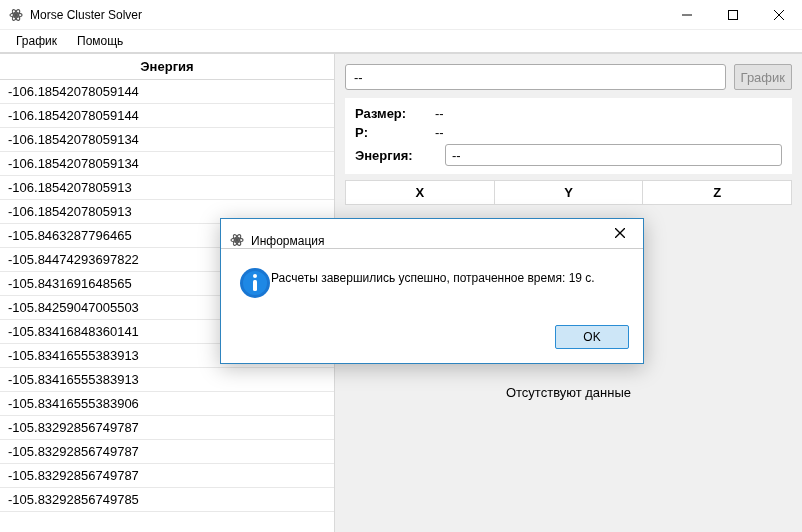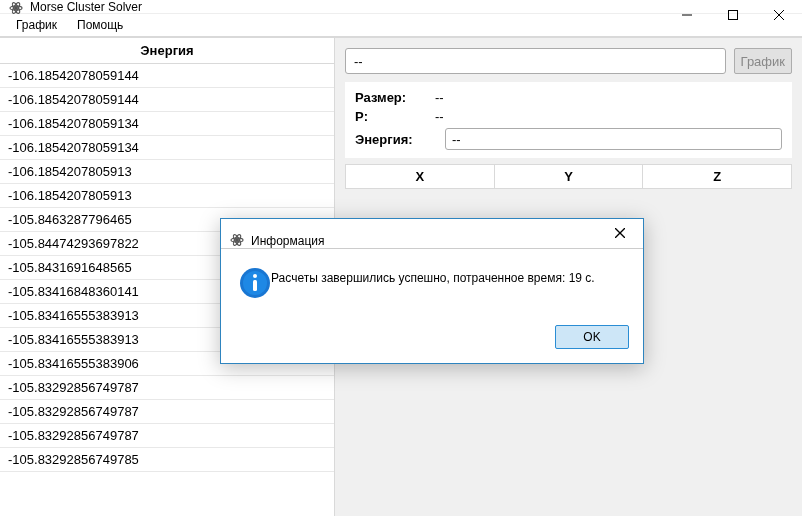--- a/index.html
+++ b/index.html
@@ -1,19 +1,19 @@
 <!DOCTYPE html>
 <html><head>
 <meta charset="utf-8">
 <style>
 * { box-sizing: border-box; margin: 0; padding: 0; font-family: "Segoe UI", Tahoma, sans-serif; font-size: 13px; }
 body { background: #fff; width: 802px; height: 532px; overflow: hidden; position: relative; }
 
 
-.titlebar { height: 14px; display: flex; padding-left: 8px; background: #fff; border-bottom: 1px solid #eee; }
+.titlebar { height: 30px; display: flex; align-items: center; padding-left: 8px; background: #fff; border-bottom: 1px solid #eee; }
 .titlebar .app-icon { width: 16px; height: 16px; margin-right: 6px; }
 .titlebar .title { flex: 1; color: #000; font-size: 12px; }
 .win-controls { display: flex; }
 .win-btn { width: 46px; height: 30px; display: flex; align-items: center; justify-content: center; color: #000; }
 .win-btn svg { width: 10px; height: 10px; }
 
 
 .menubar { height: 23px; display: flex; align-items: center; padding: 0 6px; border-bottom: 1px solid #d9d9d9; background: #fff; }
 .menu-item { padding: 3px 10px; font-size: 12px; }
 
@@ -102,20 +102,21 @@
     <div class="energy-list" id="energy-list">
         <div class="energy-row">-106.18542078059144</div>
         <div class="energy-row">-106.18542078059144</div>
         <div class="energy-row">-106.18542078059134</div>
         <div class="energy-row">-106.18542078059134</div>
         <div class="energy-row">-106.1854207805913</div>
         <div class="energy-row">-106.1854207805913</div>
         <div class="energy-row">-105.8463287796465</div>
         <div class="energy-row">-105.84474293697822</div>
         <div class="energy-row">-105.8431691648565</div>
+        <div class="energy-row">-105.84259047005503</div>
         <div class="energy-row">-105.83416848360141</div>
         <div class="energy-row">-105.83416555383913</div>
         <div class="energy-row">-105.83416555383913</div>
         <div class="energy-row">-105.83416555383906</div>
         <div class="energy-row">-105.83292856749787</div>
         <div class="energy-row">-105.83292856749787</div>
         <div class="energy-row">-105.83292856749787</div>
         <div class="energy-row">-105.83292856749785</div>
       </div>
   </div>
@@ -136,20 +137,21 @@
       <div class="detail-row" style="align-items:center;">
         <span class="detail-label">Энергия:</span>
         <input class="energy-input" value="--" style="">
       </div>
     </div>
     <div class="coord-header">
       <div class="coord-col">X</div>
       <div class="coord-col">Y</div>
       <div class="coord-col">Z</div>
     </div>
+    <div class="no-data">Отсутствуют данные</div>
   </div>
 </div>
 
 <div class="dialog">
   <div class="dlg-title">
     <span class="app-icon">
       <svg class="atom-svg" viewBox="0 0 16 16">
           <circle class="dot" cx="8" cy="8" r="1.3"></circle>
           <ellipse cx="8" cy="8" rx="6" ry="2.2"></ellipse>
           <ellipse cx="8" cy="8" rx="6" ry="2.2" transform="rotate(60 8 8)"></ellipse>

